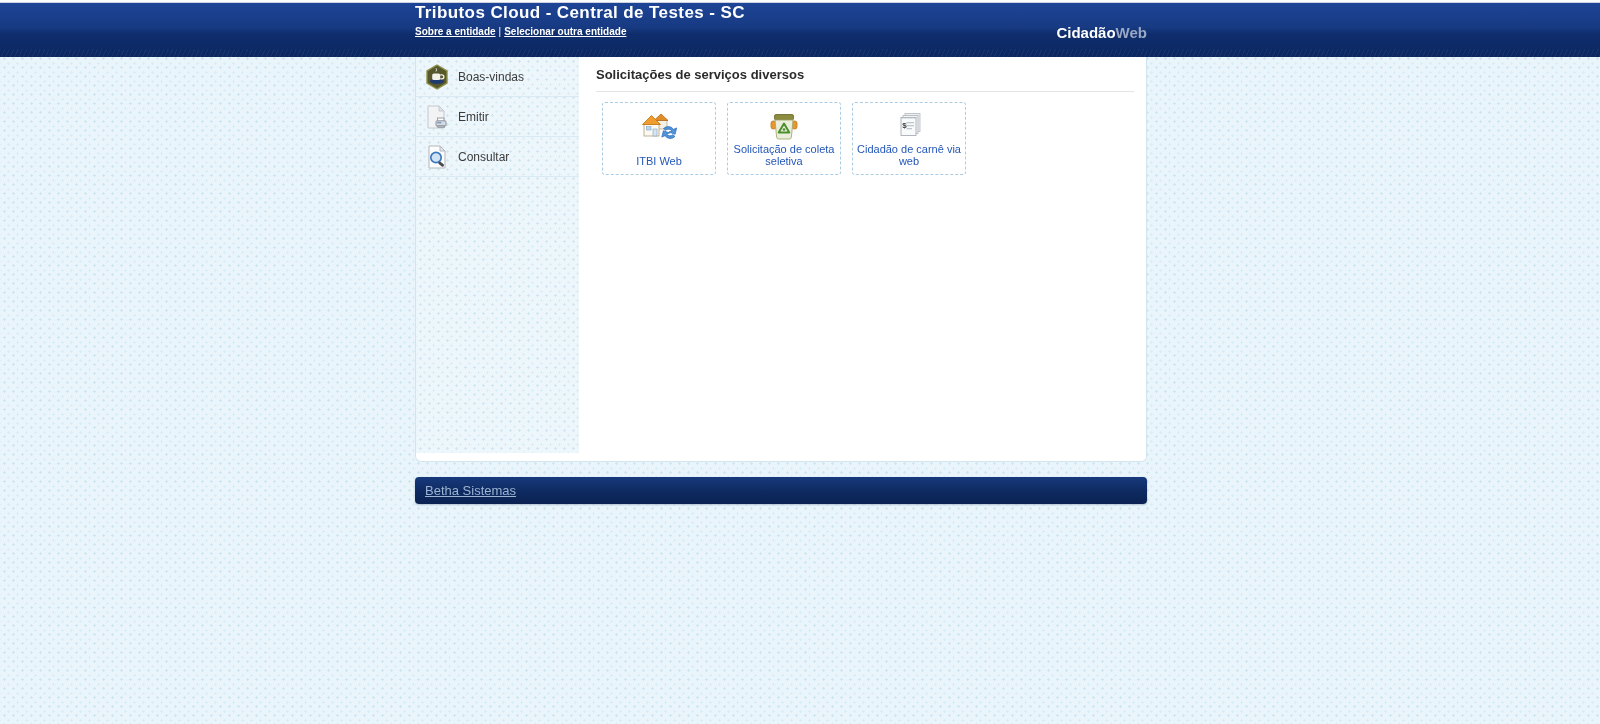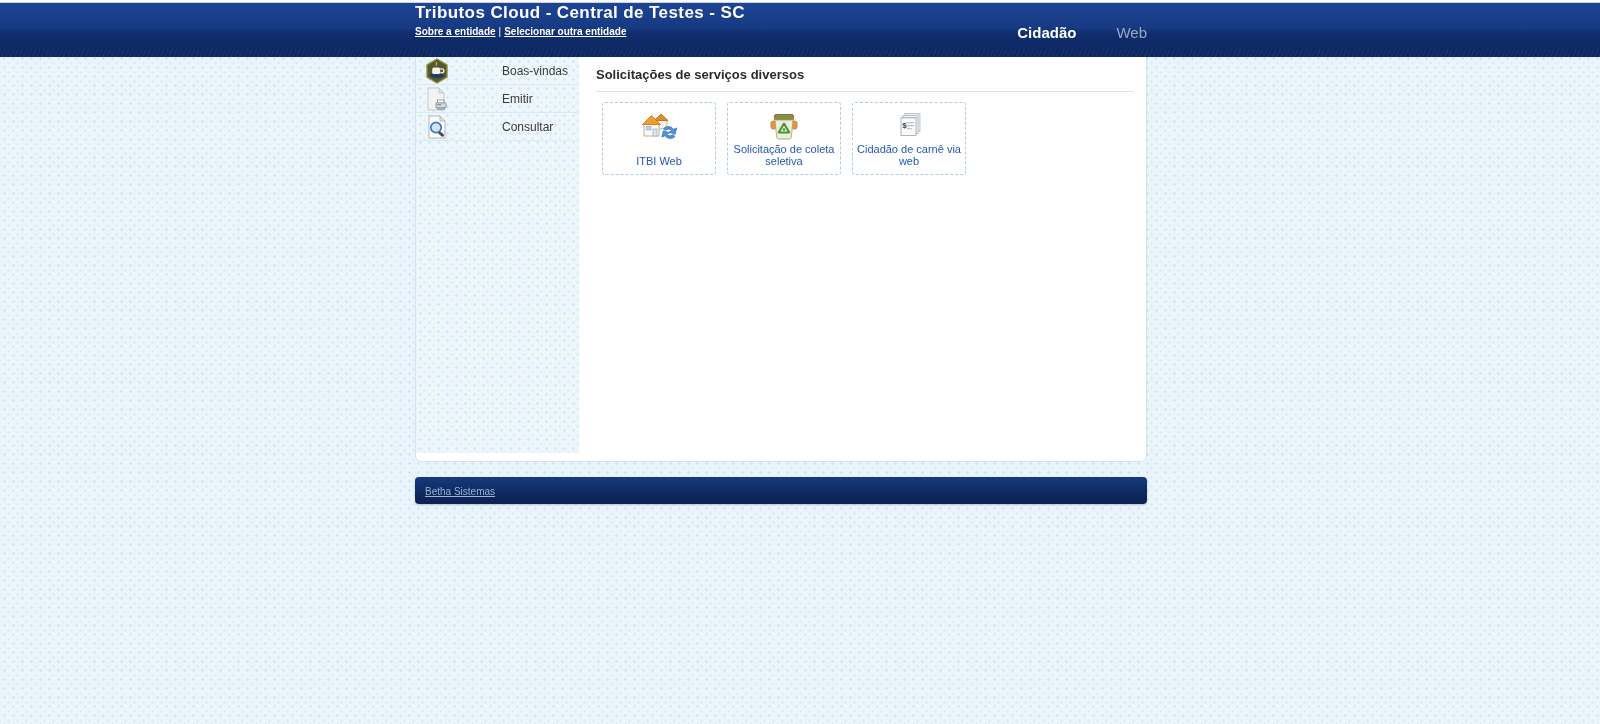--- a/index.html
+++ b/index.html
@@ -56,21 +56,21 @@
   }
   .link-sep { margin: 0 3px; font-weight: 400; }
   .brand {
     position: absolute;
     right: 0;
     top: 21px;
     font-size: 15px;
     white-space: nowrap;
   }
   .brand .b1 { color: #ffffff; font-weight: 700; }
-  .brand .b2 { color: #99a8c4; font-weight: 400; margin-left: 40px; }
+  .brand .b2 { color: #99a8c4; font-weight: 700; }
 
   
   .panel {
     width: 732px;
     margin-left: 415px;
     height: 405px;
     background: #ffffff;
     border: 1px solid #d2e4f0;
     border-top: none;
     border-radius: 0 0 6px 6px;
@@ -81,27 +81,26 @@
     width: 163px;
     height: 396px;
     background-color: #edf6fb;
     background-image:
       radial-gradient(#d0e7f3 1px, transparent 1.2px),
       radial-gradient(#dbeef7 1px, transparent 1.2px);
     background-size: 9px 9px, 9px 9px;
     background-position: 0 0, 4px 5px;
   }
   .menu-item {
-    height: 28px;
+    height: 40px;
     display: flex;
     align-items: center;
     padding-left: 8px;
     border-bottom: 1px solid #d9eaf4;
     cursor: pointer;
-    gap: 44px;
   }
   .menu-item .mi-icon {
     width: 26px; height: 26px;
     margin-right: 8px;
     display: flex; align-items: center; justify-content: center;
     flex: 0 0 auto;
   }
   .menu-item .mi-label {
     font-size: 12px;
     color: #3b3b3b;
@@ -161,21 +160,21 @@
     width: 732px;
     margin-left: 415px;
     margin-top: 15px;
     height: 27px;
     background: linear-gradient(180deg, #17397c 0%, #0e2a60 55%, #0b2252 100%);
     border-radius: 4px;
     padding: 4px 0 0 10px;
     box-shadow: 0 1px 2px rgba(20,40,90,0.25);
   }
   .footer-bar a {
-    font-size: 10px;
+    font-size: 13px;
     color: #9db3d2;
     text-decoration: underline;
     cursor: pointer;
   }
 </style>
 </head>
 <body>
 
 <div class="top-strip"></div>
 

